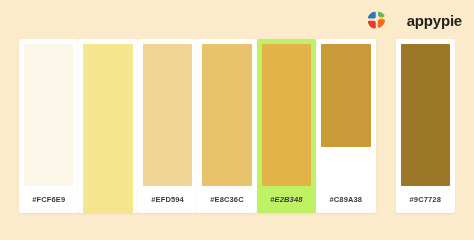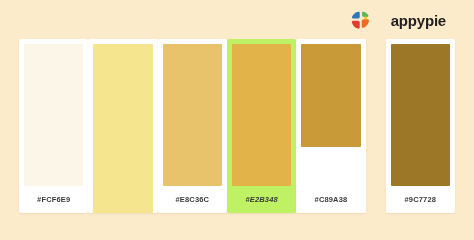--- a/index.html
+++ b/index.html
@@ -18,21 +18,21 @@
     width: 474px;
     height: 240px;
     background: #fbebcb;
     box-sizing: border-box;
   }
 
   
   .brand {
     position: absolute;
     top: 9px;
-    right: 28px;
+    right: 12px;
     display: flex;
     align-items: center;
     gap: 21px;
     height: 22px;
   }
   .brand-mark {
     width: 19px;
     height: 19px;
     display: block;
     flex: 0 0 auto;
@@ -107,20 +107,24 @@
 
     <div class="swatch-card" style="background: rgb(255, 255, 255);">
       <div class="swatch-color" style="background:#FCF6E9"></div>
       <div class="swatch-label" style="color: rgb(58, 58, 58);">#FCF6E9</div>
     </div>
 
     <div class="swatch-card" style="background: rgb(255, 255, 255);">
       <div class="swatch-color" style="background:#F5E58E"></div>
     </div>
 
+    <div class="swatch-card" style="background: rgb(255, 255, 255);">
+      <div class="swatch-color" style="background:#EFD594"></div>
+      <div class="swatch-label" style="color: rgb(58, 58, 58);">#EFD594</div>
+    </div>
 
     <div class="swatch-card" style="background: rgb(255, 255, 255);">
       <div class="swatch-color" style="background:#E8C36C"></div>
       <div class="swatch-label" style="color: rgb(58, 58, 58);">#E8C36C</div>
     </div>
 
     <div class="swatch-card" style="background: #bef264; font-style: italic;">
       <div class="swatch-color" style="background:#E2B348"></div>
       <div class="swatch-label" style="color: rgb(58, 58, 58);">#E2B348</div>
     </div>

